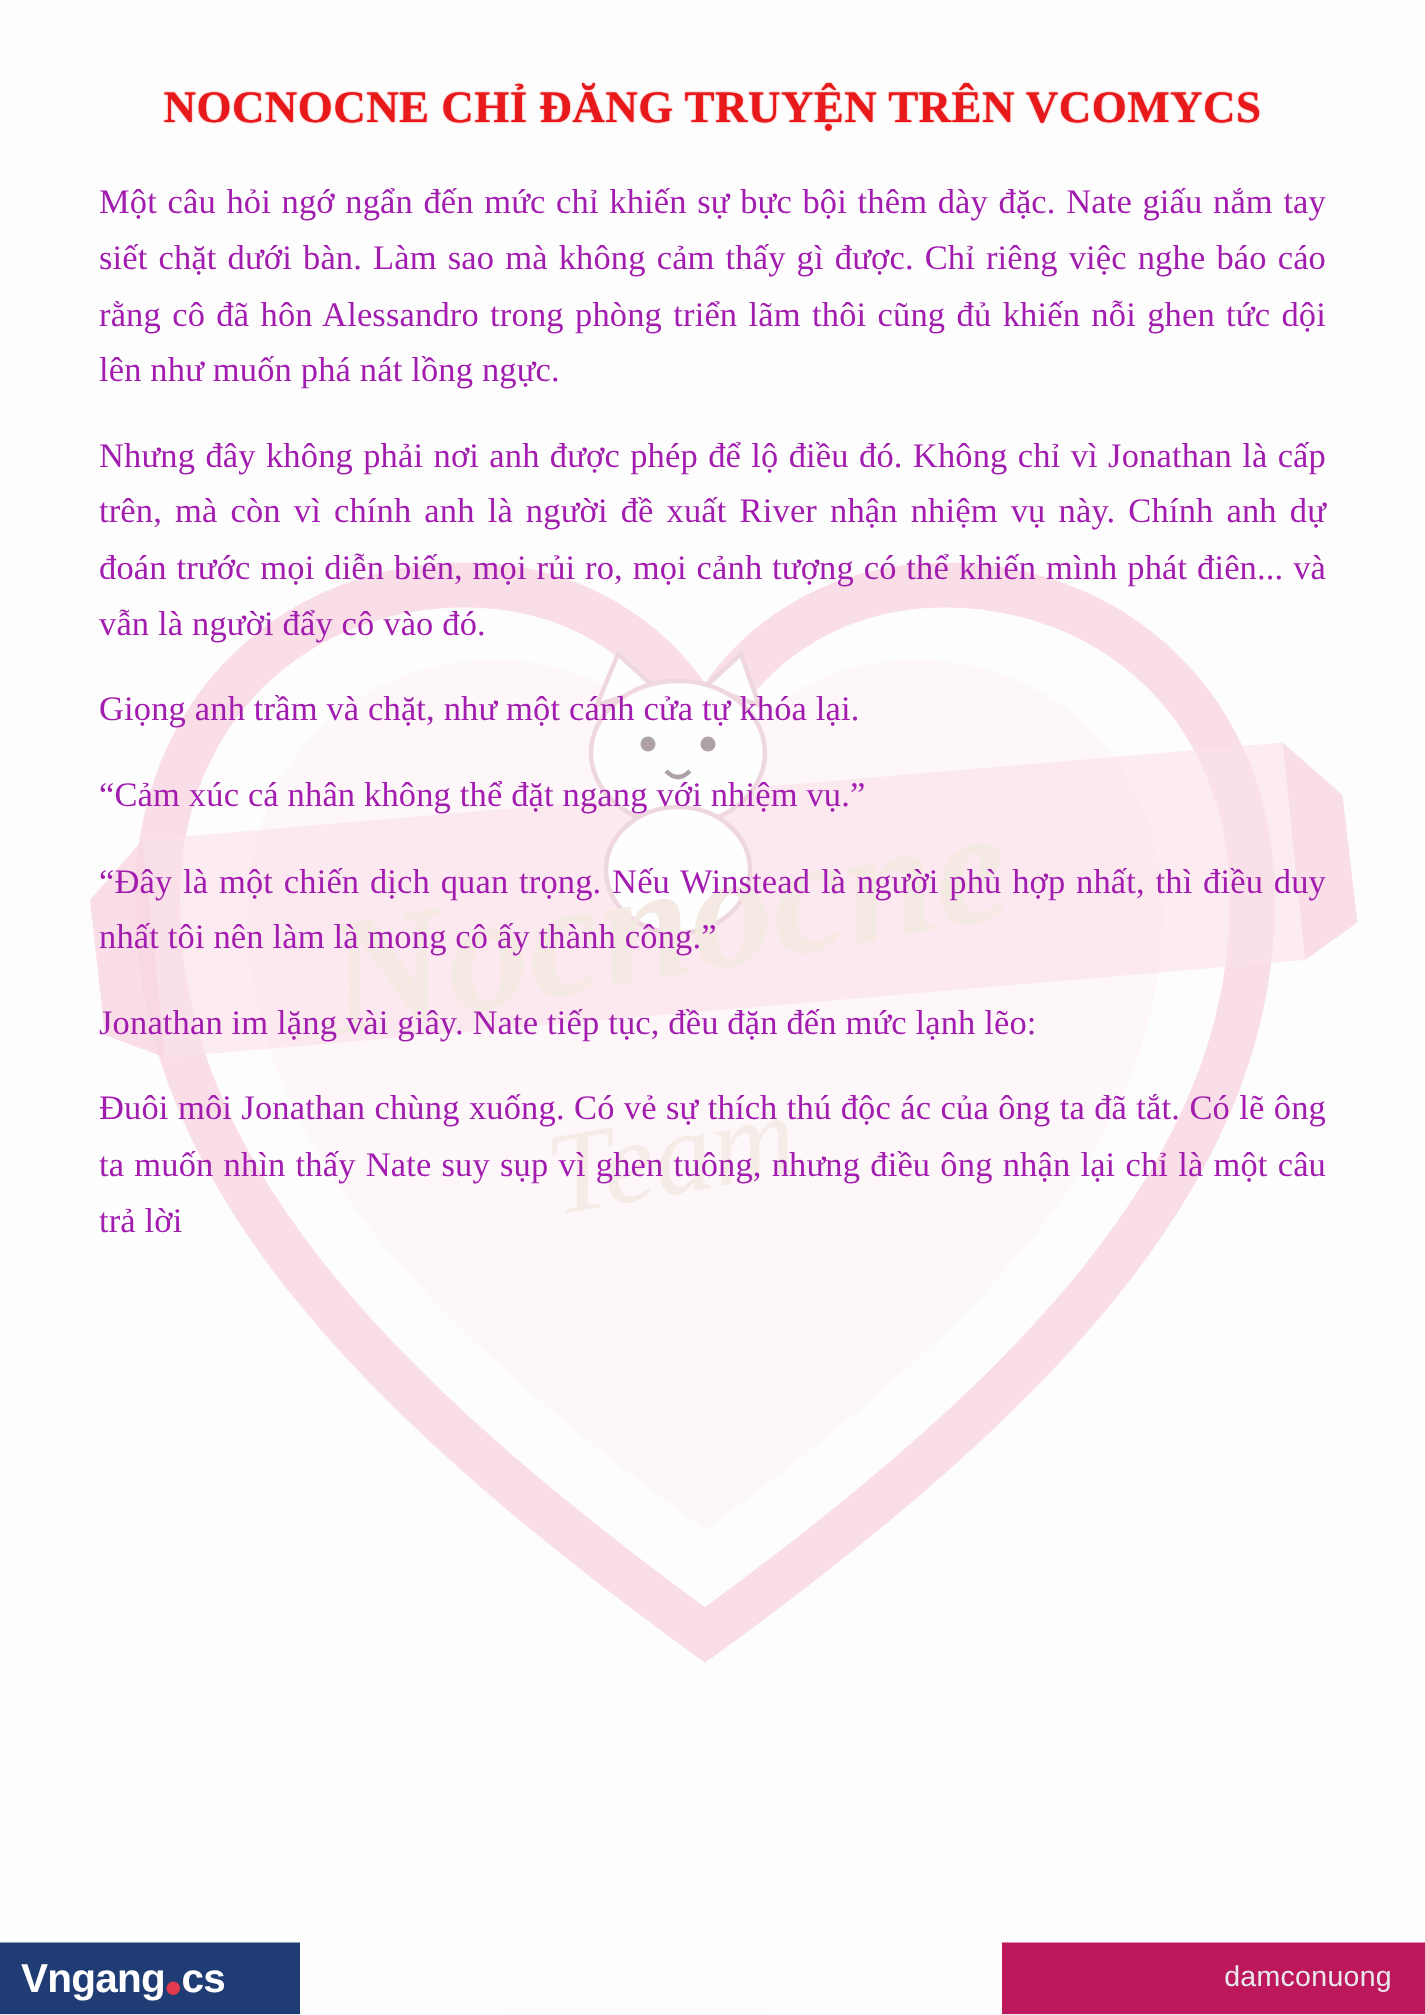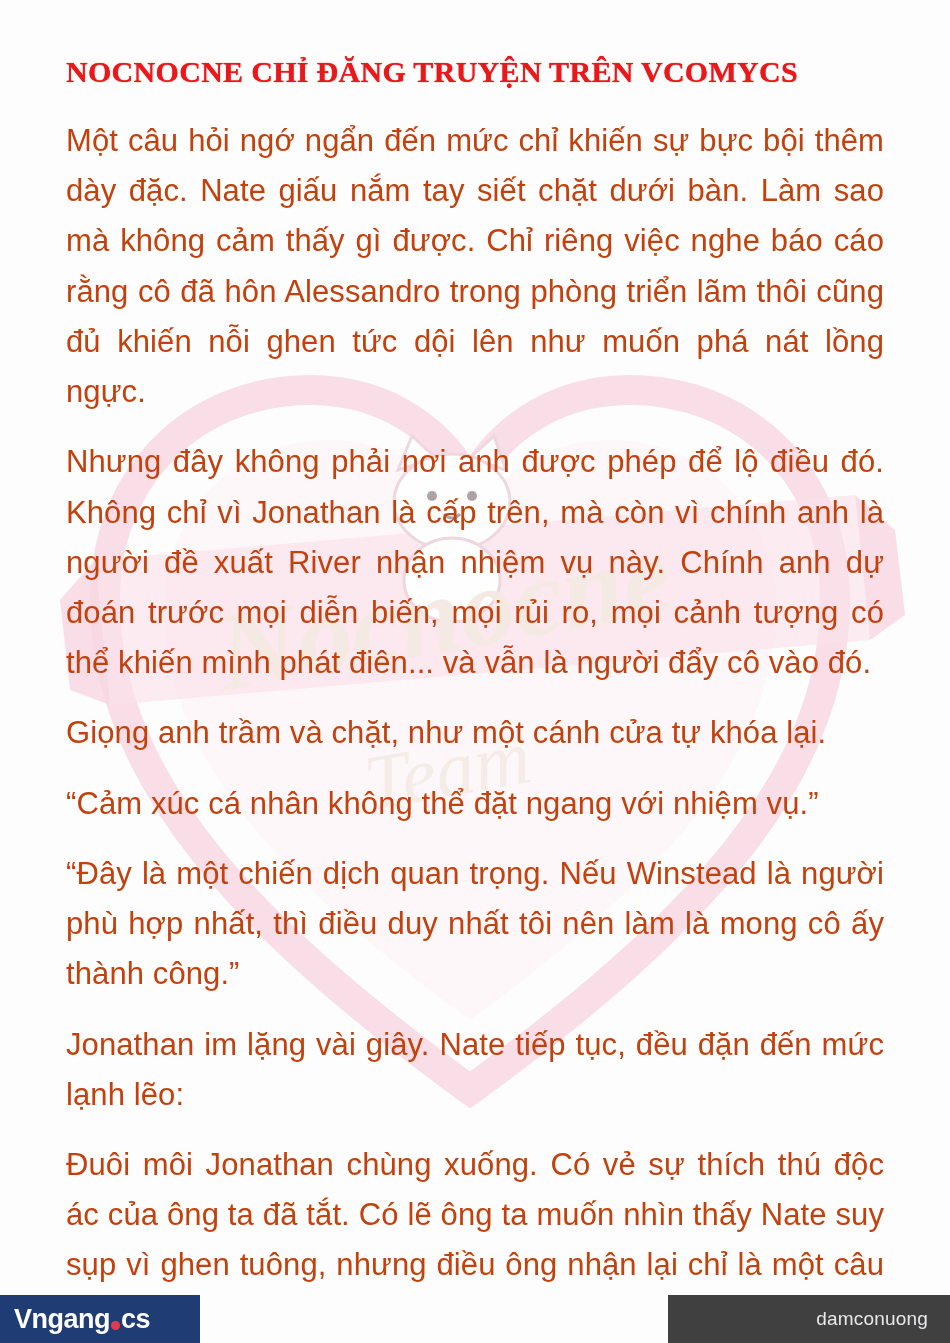--- a/index.html
+++ b/index.html
@@ -30,36 +30,36 @@
   }
 
   
   .content {
     position: relative;
     z-index: 2;
     padding: 44px 66px 0 66px;
   }
 
   .banner-title {
-    text-align: left;
+    text-align: center;
     color: #e8191b;
     font-family: "Liberation Serif", serif;
     font-weight: bold;
     font-size: 30px;
     letter-spacing: 0.3px;
     margin: 10px 0 26px 0;
     line-height: 1.2;
     text-shadow: 0 0 1px #e8191b;
   }
 
   p.para {
-    font-family: Liberation Sans, sans-serif;
-    font-size: 31px;
+    font-family: Liberation Serif, serif;
+    font-size: 23px;
     line-height: 1.62;
-    color: #c2410c;
+    color: #a21caf;
     margin: 0 0 20px 0;
     text-align: justify;
     text-justify: inter-word;
     letter-spacing: 0.1px;
   }
 
   
   .footer {
     position: absolute;
     left: 0;
@@ -79,21 +79,21 @@
     align-items: center;
     padding-left: 14px;
     box-sizing: border-box;
   }
   .footer-right {
     position: absolute;
     right: 0;
     bottom: 0;
     width: 282px;
     height: 48px;
-    background: #404040;
+    background: #be185d;
     display: flex;
     align-items: center;
     justify-content: flex-end;
     padding-right: 22px;
     box-sizing: border-box;
   }
   .brand-logo {
     font-family: "Liberation Sans", sans-serif;
     font-weight: bold;
     font-size: 27px;

